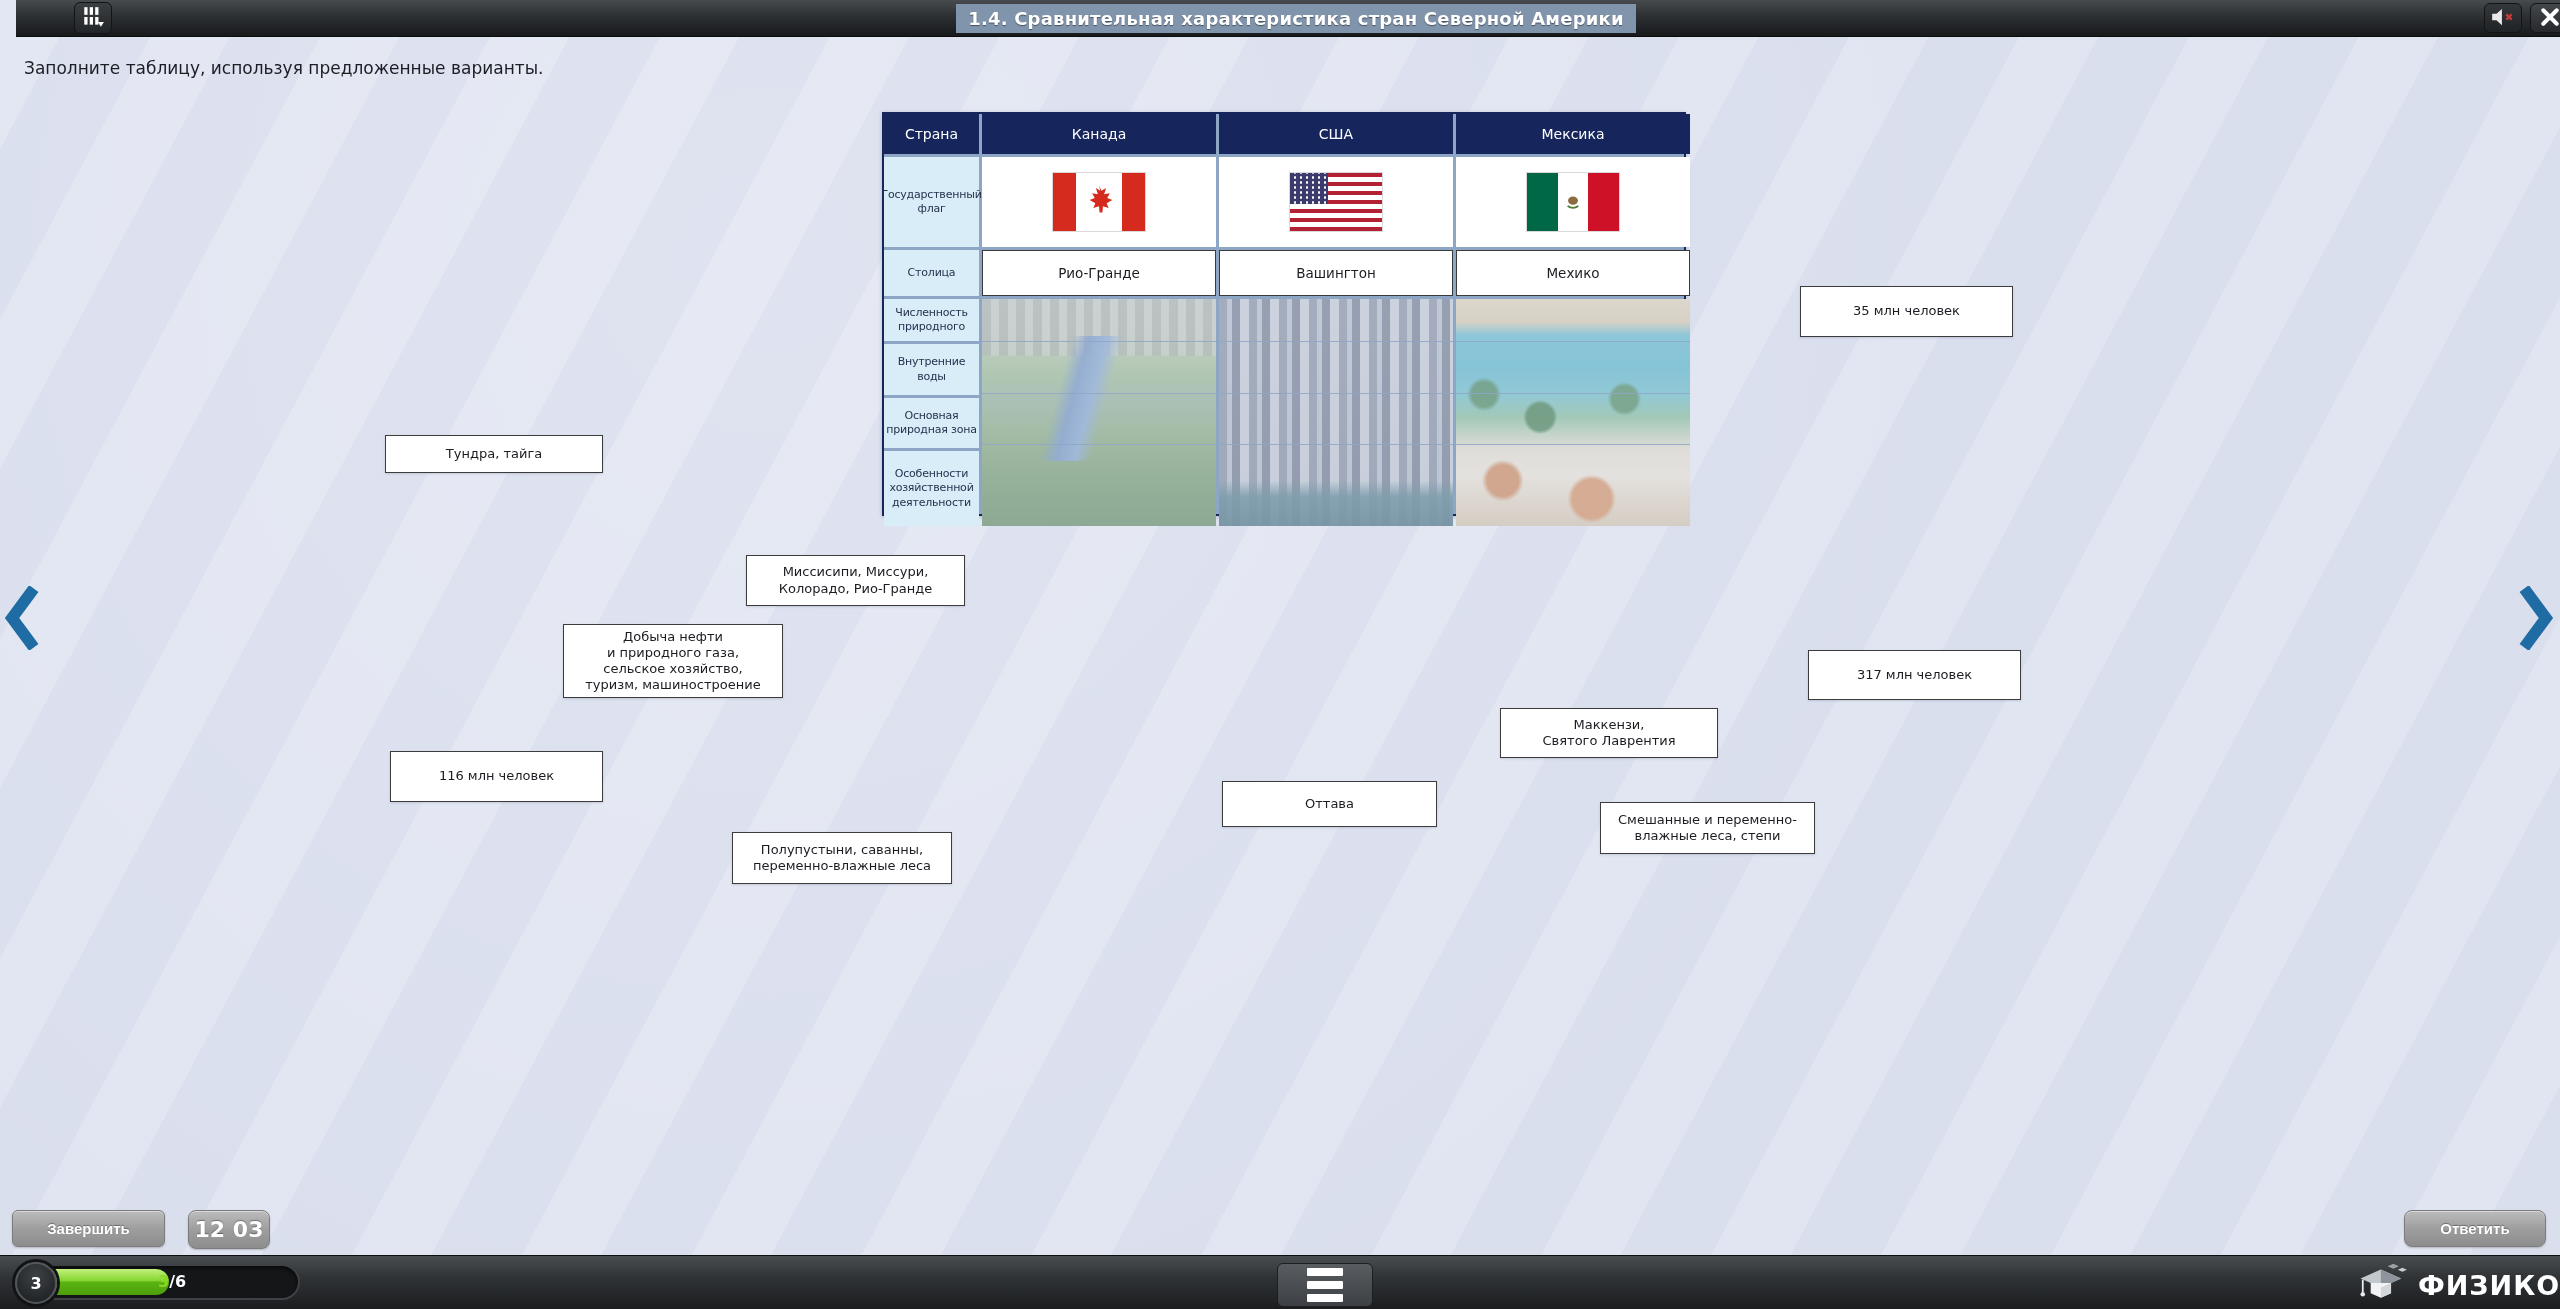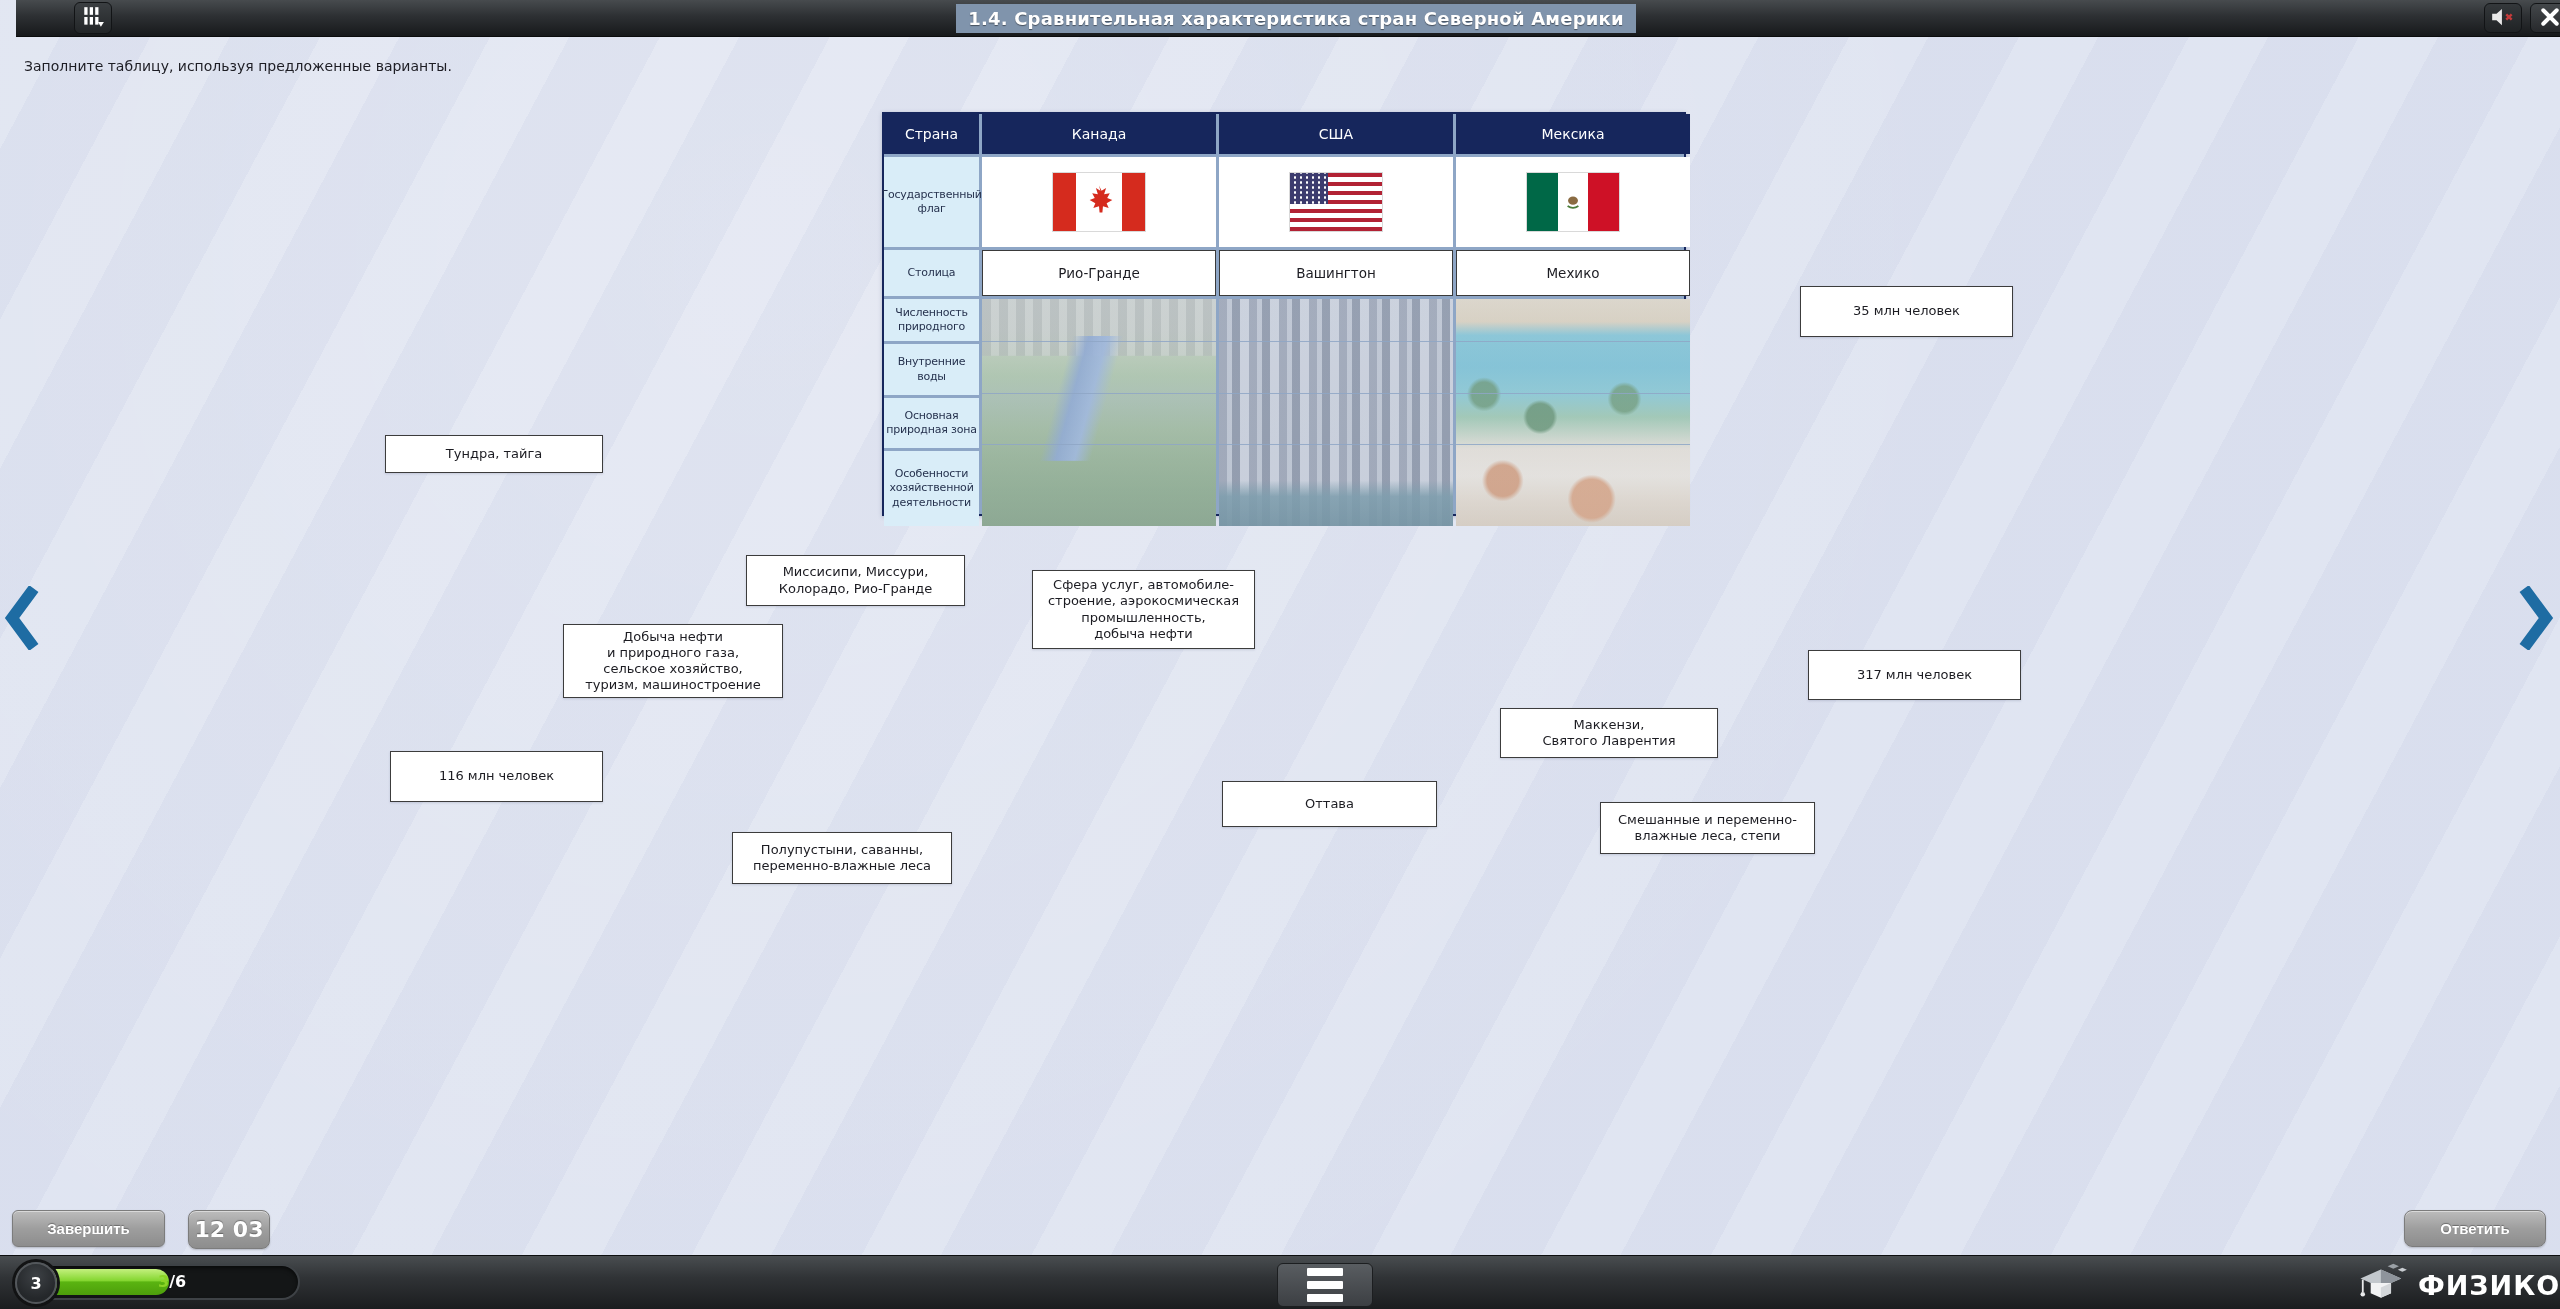--- a/index.html
+++ b/index.html
@@ -16,21 +16,21 @@
     border-bottom:1px solid #0b0c0d;display:flex;align-items:center;}
   .tb-btn{position:absolute;display:flex;align-items:center;justify-content:center;
     background:linear-gradient(180deg,#3b3f42,#232628);border:1px solid #121416;border-radius:6px;cursor:pointer;}
   .contents-btn{left:58px;top:2px;width:38px;height:32px;}
   .mute-btn{left:2468px;top:3px;width:38px;height:30px;background:linear-gradient(180deg,#34383b,#202325);}
   .close-btn{left:2514px;top:3px;width:40px;height:30px;background:linear-gradient(180deg,#43474a,#27292c);}
   .title-wrap{position:absolute;left:0;top:0;width:100%;height:36px;display:flex;align-items:center;justify-content:center;}
   .title{background:#8094ac;color:#fff;font-weight:bold;font-size:18px;padding:4px 12px;letter-spacing:.2px;
     text-shadow:0 1px 1px rgba(0,0,0,.45);}
   
-  .instruction{position:absolute;left:24px;top:58px;font-size:14px;color:#1d1d24;}
+  .instruction{position:absolute;left:24px;top:58px;font-size:17px;color:#1d1d24;}
   
   .tbl{position:absolute;left:882px;top:112px;width:804px;height:404px;box-sizing:border-box;
     border:2px solid #16265c;background:#8ea6c6;display:grid;gap:3px;
     grid-template-columns:95px 234px 234px 234px;
     grid-template-rows:40px 90px 46px 42px 51px 50px 75px;
     box-shadow:0 1px 4px rgba(40,50,90,.25);}
   .hcell{background:#16265c;color:#fff;font-size:14px;display:flex;align-items:center;justify-content:center;}
   .lcell{background:#d9edf8;color:#26324e;font-size:11px;line-height:1.3;text-align:center;white-space:pre-line;
     display:flex;align-items:center;justify-content:center;letter-spacing:-.2px;padding:0 2px;box-sizing:border-box;}
   .wcell{background:#fff;display:flex;align-items:center;justify-content:center;position:relative;}
@@ -218,24 +218,20 @@
       <div class="prow" style="height:52px"></div>
       <div class="prow" style="height:51px"></div>
       <div class="prow" style="height:76px"></div>
     </div>
   </section>
 
   <div class="tile" style="left:385px;top:435px;width:218px;height:38px">Тундра, тайга</div>
   <div class="tile" style="left:1800px;top:286px;width:213px;height:51px">35 млн человек</div>
   <div class="tile" style="left:746px;top:555px;width:219px;height:51px">Миссисипи, Миссури,
 Колорадо, Рио-Гранде</div>
-  <div class="tile" style="left:1032px;top:570px;width:223px;height:79px">Сфера услуг, автомобиле-
-строение, аэрокосмическая
-промышленность,
-добыча нефти</div>
   <div class="tile" style="left:563px;top:624px;width:220px;height:74px">Добыча нефти
 и природного газа,
 сельское хозяйство,
 туризм, машиностроение</div>
   <div class="tile" style="left:1808px;top:650px;width:213px;height:50px">317 млн человек</div>
   <div class="tile" style="left:1500px;top:708px;width:218px;height:50px">Маккензи,
 Святого Лаврентия</div>
   <div class="tile" style="left:390px;top:751px;width:213px;height:51px">116 млн человек</div>
   <div class="tile" style="left:1222px;top:781px;width:215px;height:46px">Оттава</div>
   <div class="tile" style="left:1600px;top:802px;width:215px;height:52px">Смешанные и переменно-

